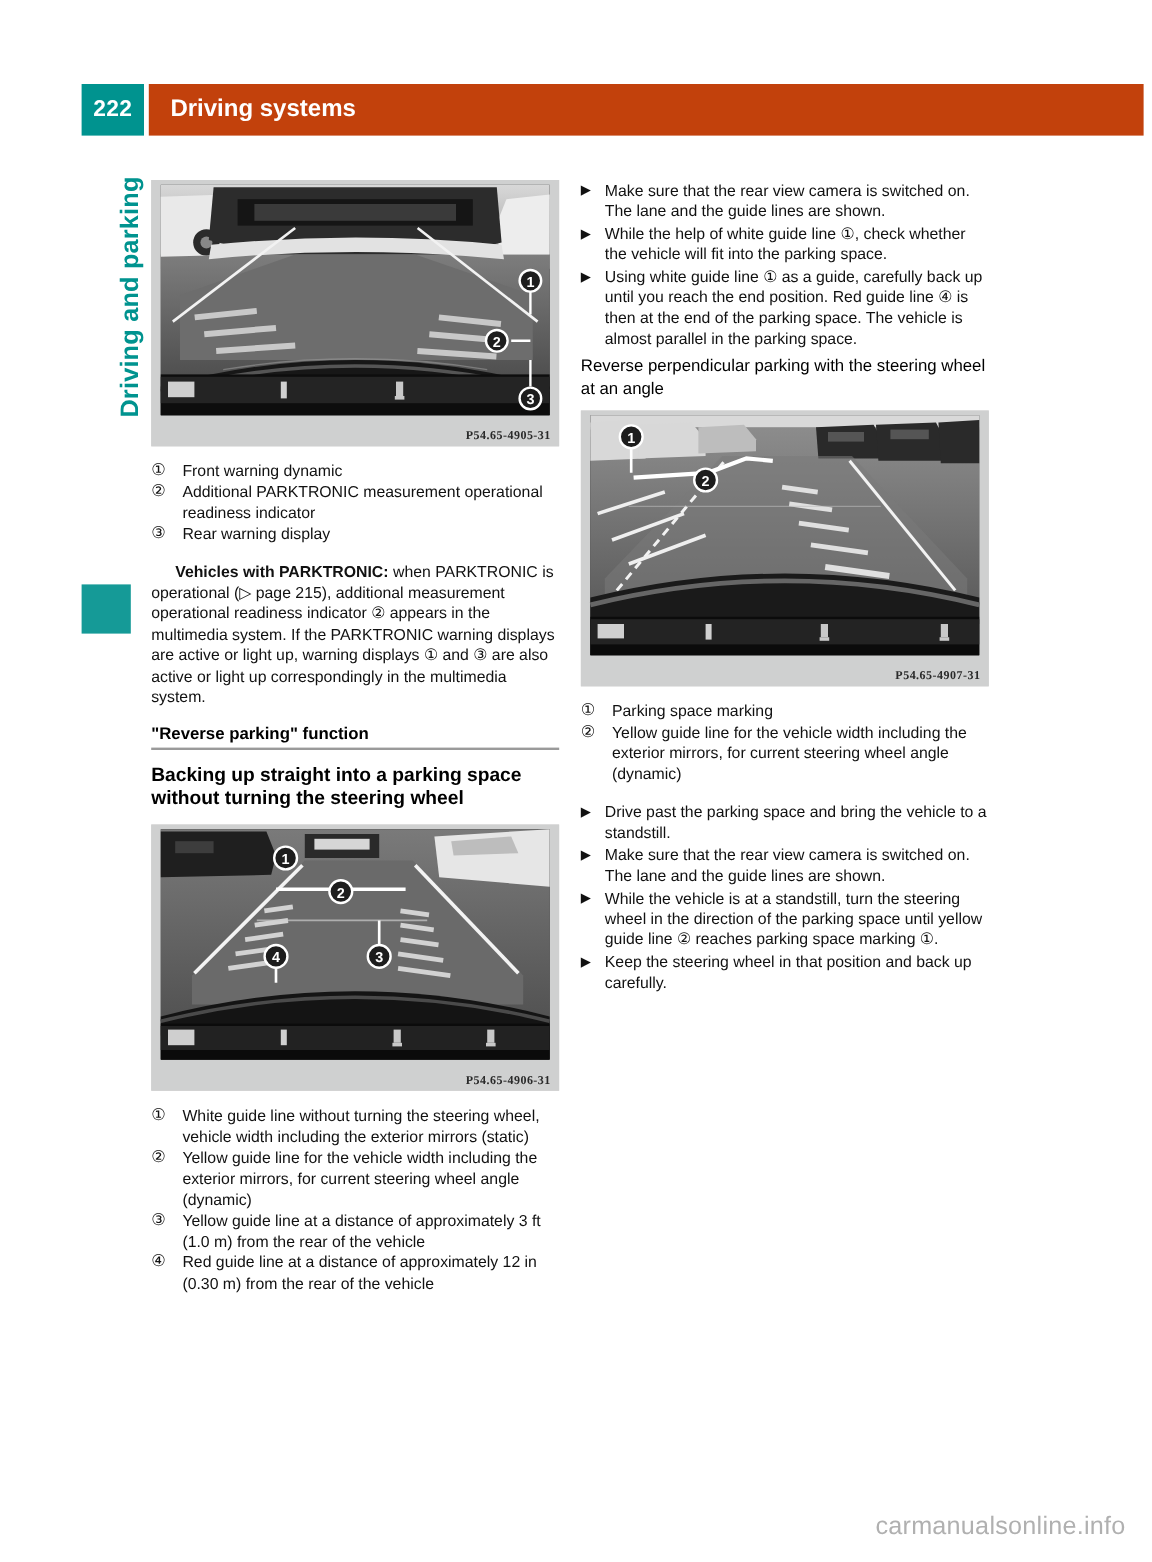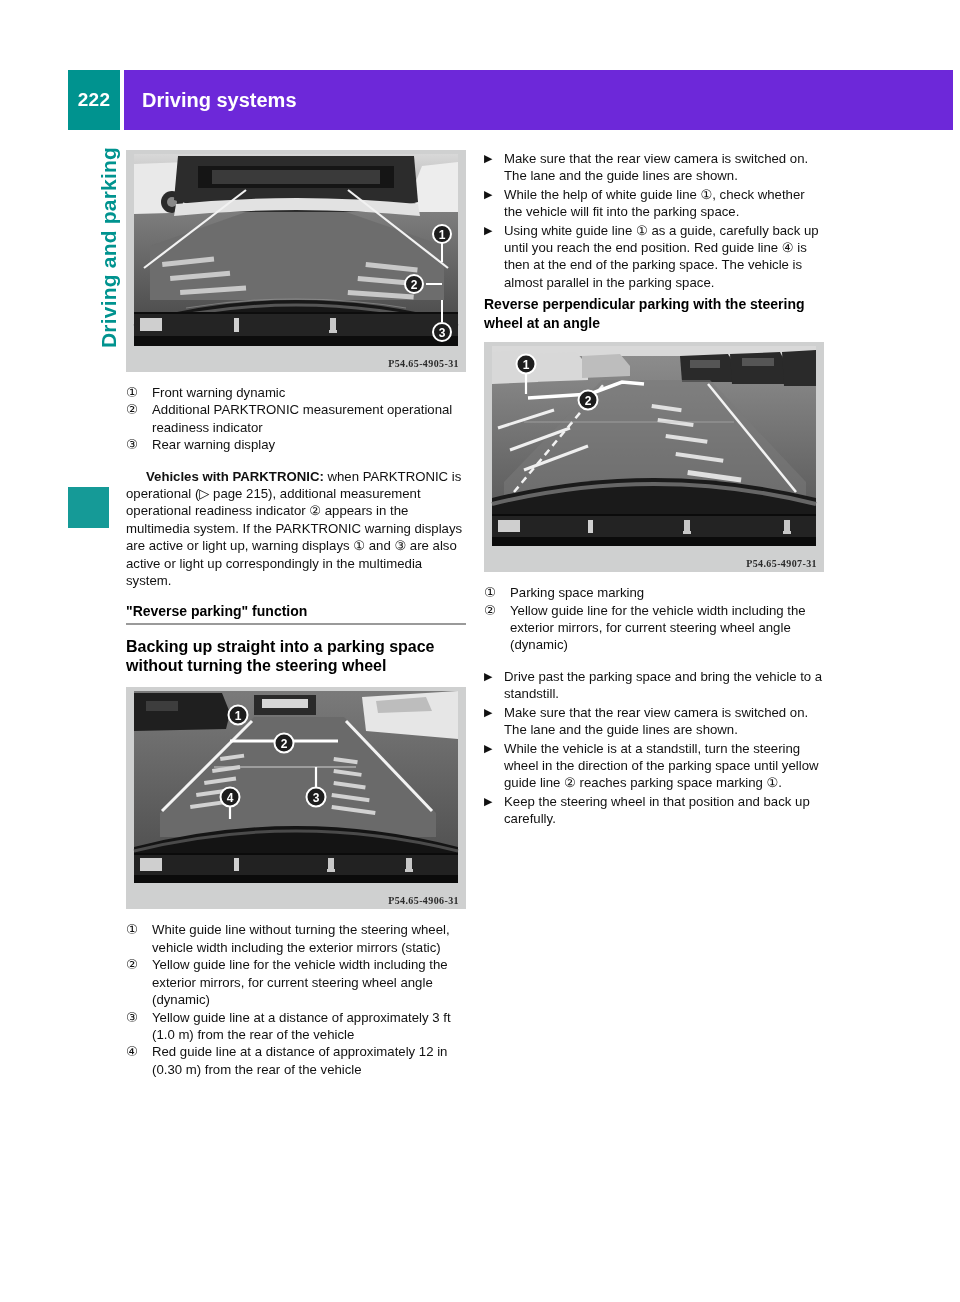--- a/index.html
+++ b/index.html
@@ -5,29 +5,29 @@
   * { box-sizing: border-box; margin: 0; padding: 0; }
   html, body {
     width: 960px; height: 1302px;
     background: #ffffff;
     font-family: "Liberation Sans", sans-serif;
     overflow: hidden;
   }
   .page { position: relative; width: 960px; height: 1302px; background: #fff; }
 
   
-  .header { position: absolute; left: 68px; top: 70px; height: 60px; display: flex; align-items: stretch; }
+  .header { position: absolute; left: 68px; top: 70px; height: 43px; display: flex; align-items: stretch; }
   .header-pagenum {
     width: 52px; background: #00938f; color: #ffffff;
     display: flex; align-items: center; justify-content: center;
     font-size: 19px; font-weight: bold; letter-spacing: .3px;
   }
   .header-gap { width: 4px; background: #ffffff; }
   .header-title-bar {
-    width: 829px; background: #6d28d9; color: #ffffff;
+    width: 829px; background: #c2410c; color: #ffffff;
     display: flex; align-items: center; padding-left: 18px;
     font-size: 20px; font-weight: bold;
   }
 
   
   .sidebar { position: absolute; left: 62px; top: 150px; width: 52px; height: 420px; }
   .sidebar-label {
     position: absolute; left: -118px; top: 150px;
     width: 330px; text-align: right;
     transform: rotate(-90deg); transform-origin: center center;
@@ -67,21 +67,21 @@
   
   .para { font-size: 13.2px; line-height: 17.4px; color: #111; margin-bottom: 14px; }
   .para b { font-weight: bold; margin-left: 20px; }
 
   
   .h-rule {
     font-size: 14px; font-weight: bold; color: #000;
     border-bottom: 2px solid #9a9a9a; padding-bottom: 4px; margin: 14px 0 13px 0;
   }
   .h-sub { font-size: 16px; font-weight: bold; color: #000; line-height: 18.5px; margin: 0 0 12px 0; }
-  .h-plain { font-size: 14px; font-weight: bold; color: #000; line-height: 18.5px; margin: 4px 0 10px 0; }
+  .h-plain { font-size: 14px; font-weight: normal; color: #000; line-height: 18.5px; margin: 4px 0 10px 0; }
 
   
   .bullets { margin-bottom: 4px; }
   .bullet { display: flex; font-size: 13.2px; line-height: 17.4px; color: #111; margin-bottom: 1px; }
   .bullet-marker {
     flex: 0 0 20px; color: #111; font-size: 11px; line-height: 18.6px;
     font-family: "DejaVu Sans", sans-serif;
   }
   .bullet-text { flex: 1 1 auto; }
 
@@ -425,14 +425,15 @@
         <span class="bullet-marker">▶</span>
         <span class="bullet-text" style="white-space:pre-line">While the vehicle is at a standstill, turn the steering wheel in the direction of the parking space until yellow guide line ② reaches parking space marking ①.</span>
       </div>
       <div class="bullet">
         <span class="bullet-marker">▶</span>
         <span class="bullet-text" style="white-space:pre-line">Keep the steering wheel in that position and back up carefully.</span>
       </div>
     </div>
   </div>
 
+  <div class="watermark">carmanualsonline.info</div>
 
 </div>
 
 </body></html>

